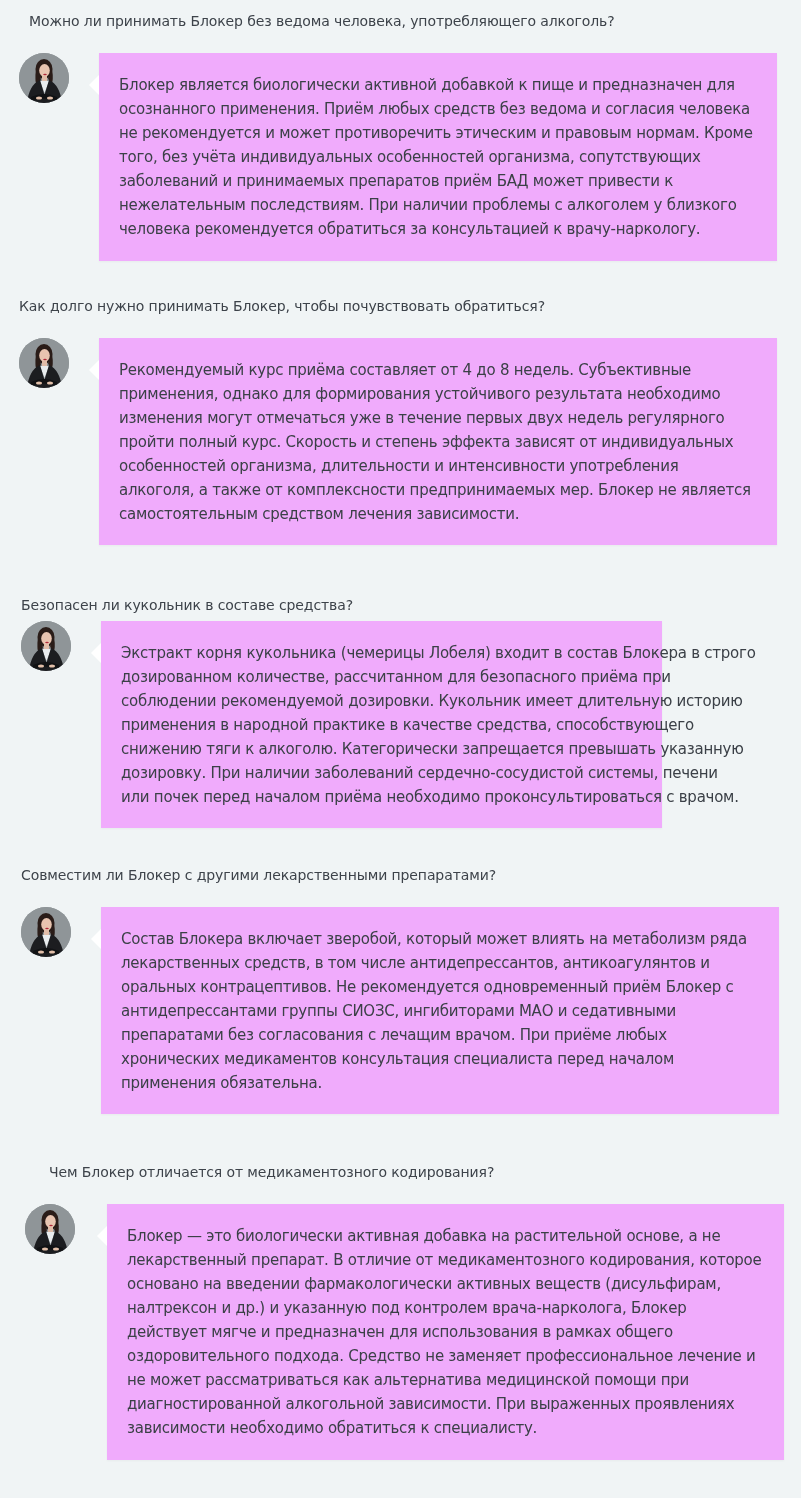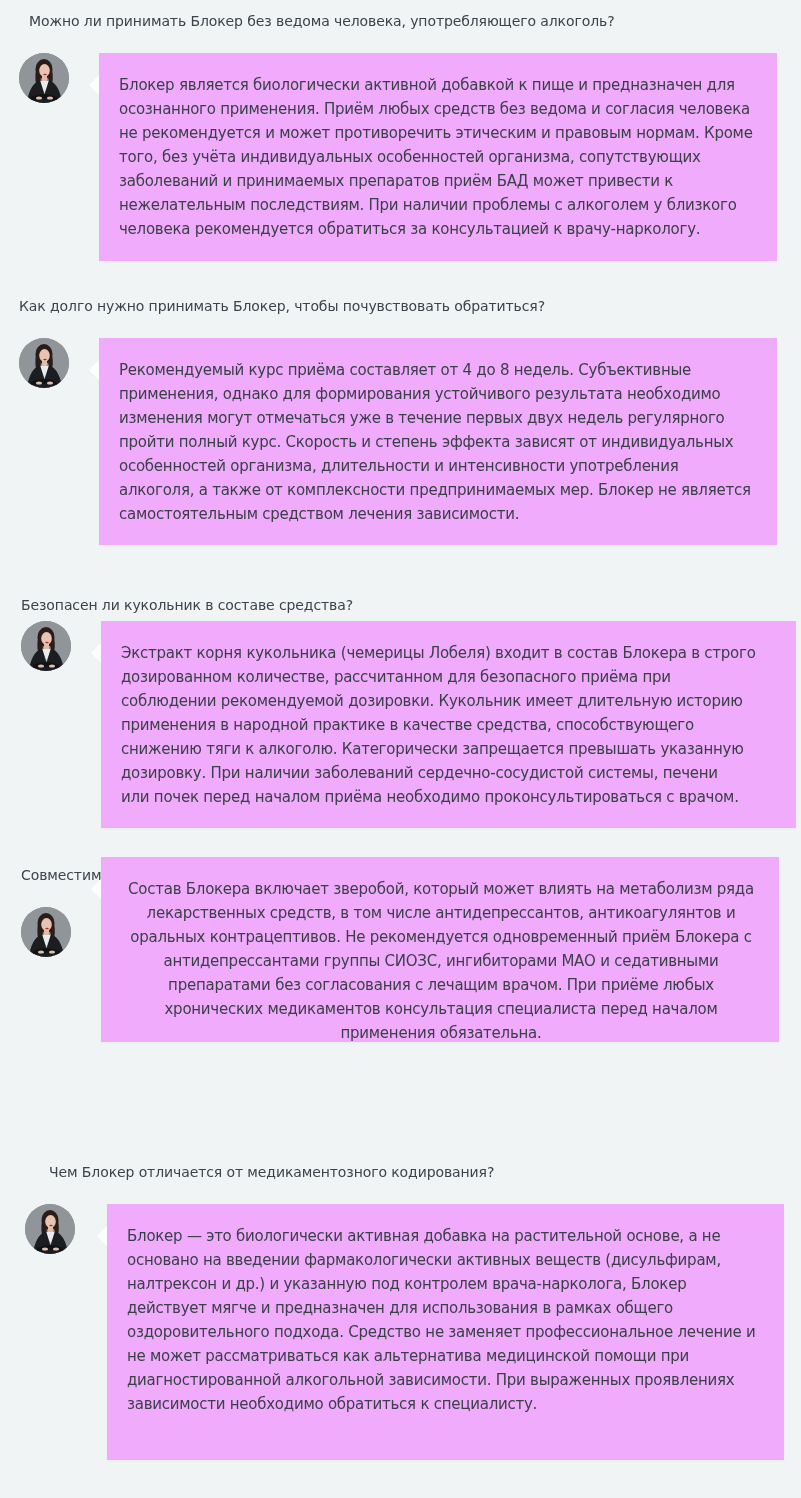--- a/index.html
+++ b/index.html
@@ -98,63 +98,64 @@
   </div>
 </div>
 
 <div class="faq-item">
   <div class="question" style="left:21px; top:581px;margin-top:16px;">Безопасен ли кукольник в составе средства?</div>
   <div class="avatar" style="left:21px; top:621px;">
     <svg width="50" height="50">
         <use href="#avatar-art"></use>
       </svg>
   </div>
-  <div class="bubble" style="left:101px; top:621px; width:695px; height:207px;">
+  <div class="bubble" style="left:101px; top:621px; width:561px; height:207px;">
     <div class="answer">
       <span>Экстракт корня кукольника (чемерицы Лобеля) входит в состав Блокера в строго</span>
       <span>дозированном количестве, рассчитанном для безопасного приёма при</span>
       <span>соблюдении рекомендуемой дозировки. Кукольник имеет длительную историю</span>
       <span>применения в народной практике в качестве средства, способствующего</span>
       <span>снижению тяги к алкоголю. Категорически запрещается превышать указанную</span>
       <span>дозировку. При наличии заболеваний сердечно-сосудистой системы, печени</span>
       <span>или почек перед началом приёма необходимо проконсультироваться с врачом.</span>
     </div>
   </div>
 </div>
 
 <div class="faq-item">
   <div class="question" style="left:21px; top:867px;">Совместим ли Блокер с другими лекарственными препаратами?</div>
   <div class="avatar" style="left:21px; top:907px;">
     <svg width="50" height="50">
         <use href="#avatar-art"></use>
       </svg>
   </div>
-  <div class="bubble" style="left:101px; top:857px; width:678px; height:185px;text-align:center;">
+  <div class="bubble" style="left:101px; top:907px; width:678px; height:207px;">
     <div class="answer">
       <span>Состав Блокера включает зверобой, который может влиять на метаболизм ряда</span>
       <span>лекарственных средств, в том числе антидепрессантов, антикоагулянтов и</span>
-      <span>оральных контрацептивов. Не рекомендуется одновременный приём Блокера с</span>
+      <span>оральных контрацептивов. Не рекомендуется одновременный приём Блокер с</span>
       <span>антидепрессантами группы СИОЗС, ингибиторами МАО и седативными</span>
       <span>препаратами без согласования с лечащим врачом. При приёме любых</span>
       <span>хронических медикаментов консультация специалиста перед началом</span>
       <span>применения обязательна.</span>
     </div>
   </div>
 </div>
 
 <div class="faq-item">
   <div class="question" style="left:25px; top:1164px;margin-left:24px;">Чем Блокер отличается от медикаментозного кодирования?</div>
   <div class="avatar" style="left:25px; top:1204px;">
     <svg width="50" height="50">
         <use href="#avatar-art"></use>
       </svg>
   </div>
   <div class="bubble" style="left:107px; top:1204px; width:677px; height:256px;">
     <div class="answer">
       <span>Блокер — это биологически активная добавка на растительной основе, а не</span>
+      <span>лекарственный препарат. В отличие от медикаментозного кодирования, которое</span>
       <span>основано на введении фармакологически активных веществ (дисульфирам,</span>
       <span>налтрексон и др.) и указанную под контролем врача-нарколога, Блокер</span>
       <span>действует мягче и предназначен для использования в рамках общего</span>
       <span>оздоровительного подхода. Средство не заменяет профессиональное лечение и</span>
       <span>не может рассматриваться как альтернатива медицинской помощи при</span>
       <span>диагностированной алкогольной зависимости. При выраженных проявлениях</span>
       <span>зависимости необходимо обратиться к специалисту.</span>
     </div>
   </div>
 </div>

